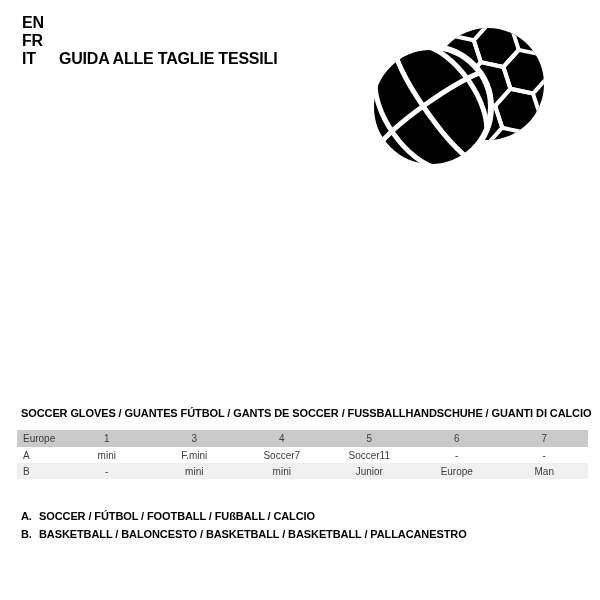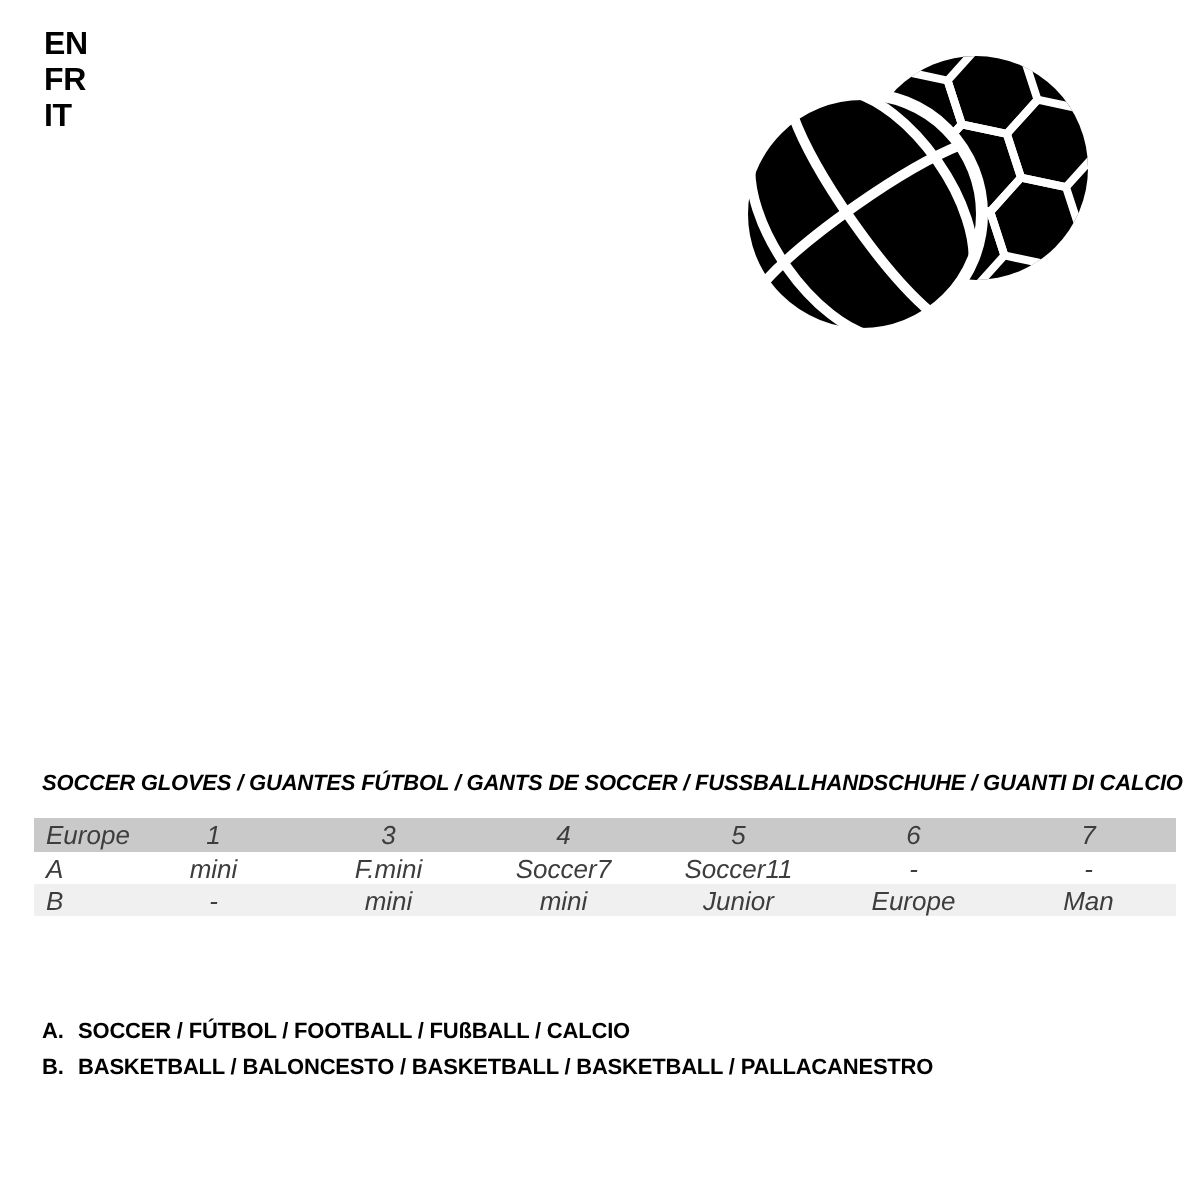--- a/index.html
+++ b/index.html
@@ -35,37 +35,36 @@
     left: 357px;
     top: 12px;
     width: 200px;
     height: 160px;
   }
 
   
   .guide {
     position: absolute;
     left: 17px;
-    top: 386px;
+    top: 407px;
     width: 571px;
-    font-style: italic;
   }
   .guide-title {
     font-size: 11px;
     font-weight: bold;
     letter-spacing: -0.1px;
     margin-left: 4px;
     margin-bottom: 11px;
     white-space: nowrap;
   }
   table.size-table {
     width: 571px;
     border-collapse: collapse;
     table-layout: fixed;
-    font-size: 13px;
+    font-size: 10px;
     color: #3d3d3d;
   }
   table.size-table col.label-col { width: 46px; }
   table.size-table th,
   table.size-table td {
     font-weight: normal;
     height: 16px;
     padding: 0;
     text-align: center;
     vertical-align: middle;
@@ -97,20 +96,21 @@
 
 <div class="langs">
   <div class="lang-row">
     <span class="lang-code">EN</span>
   </div>
   <div class="lang-row">
     <span class="lang-code">FR</span>
   </div>
   <div class="lang-row">
     <span class="lang-code">IT</span>
+    <span class="lang-label">GUIDA ALLE TAGLIE TESSILI</span>
   </div>
 </div>
 
 <div class="balls">
   <svg viewBox="0 0 200 160" width="200" height="160" aria-hidden="true">
     <defs>
       <clipPath id="soccerClip">
           <circle cx="131" cy="72" r="56"></circle>
         </clipPath>
       <clipPath id="bballClip">

